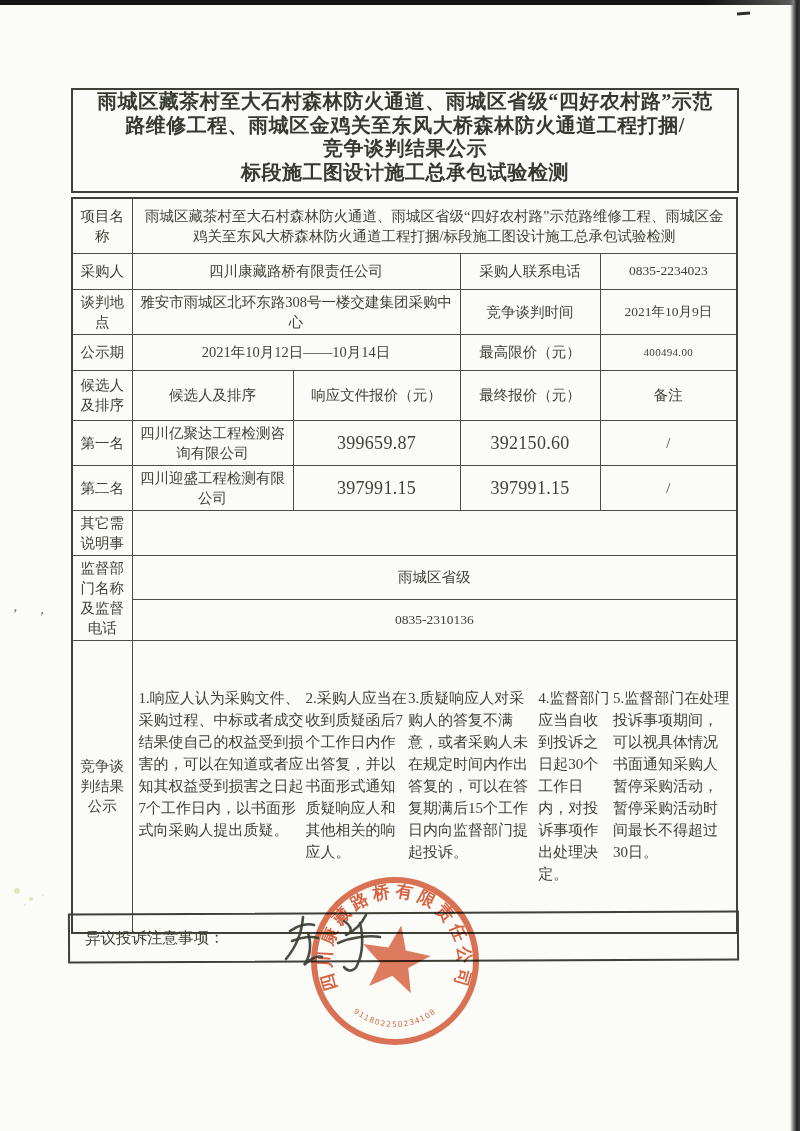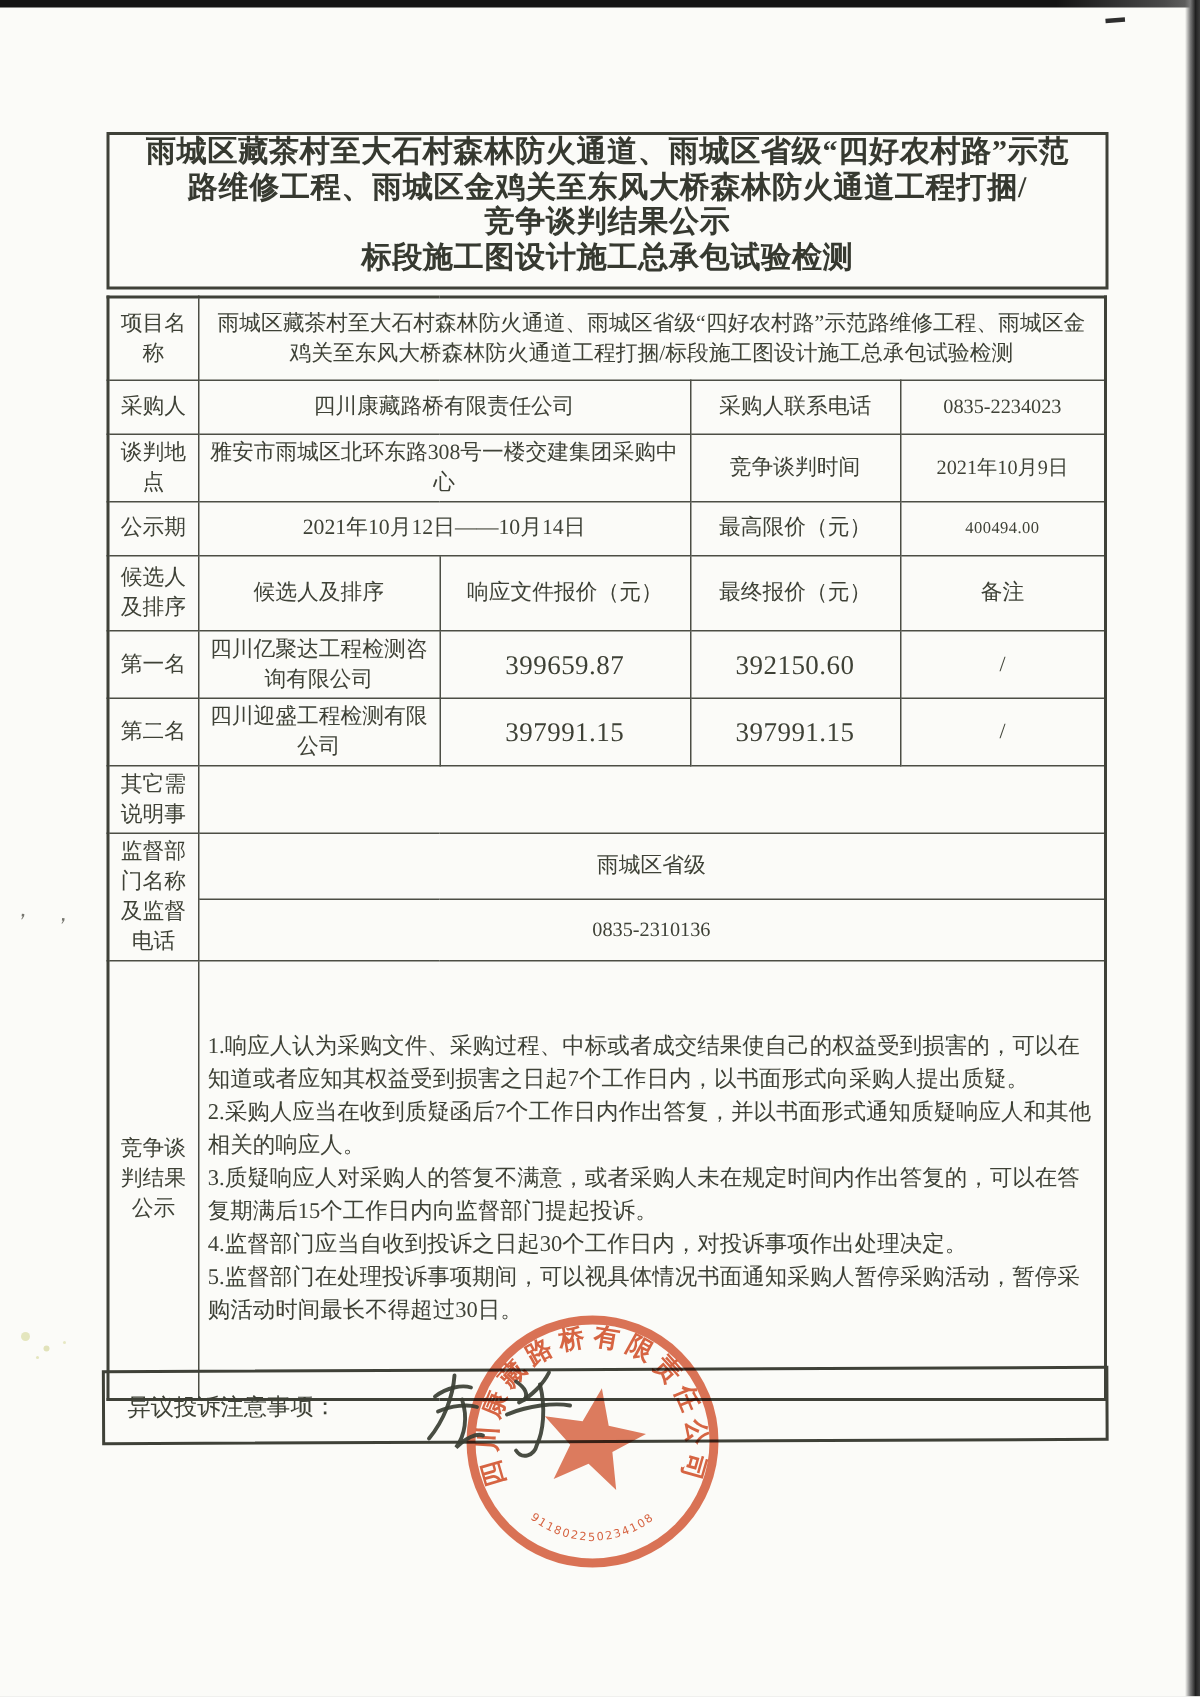--- a/index.html
+++ b/index.html
@@ -51,21 +51,21 @@
     overflow:hidden;
   }
   table.main-table{border:2px solid #3f4138;}
   td.lbl{text-align:left;padding:2px 6px;line-height:19px;}
   td.lbl-center{text-align:center;padding:2px 6px;line-height:19px;}
   td.val-left{text-align:left;padding-left:10px;}
   td.num{font-size:18px;letter-spacing:.3px;}
   td.num-small{font-size:11px;letter-spacing:.3px;}
   td.phone{font-size:13.5px;}
   td.notice-cell{padding:8px 10px 12px 8px;}
-  .notice-wrap{display:flex;flex-direction:column;justify-content:space-between;height:100%;
+  .notice-wrap{display:flex;flex-direction:row;justify-content:space-between;height:100%;
     font-size:15px;line-height:22px;text-align:left;}
   .project-val{line-height:21.5px;padding:3px 9px;}
   
   .signature-box{
     position:absolute;left:68px;top:912px;width:671px;height:50px;
     border:2px solid #3f4138;transform:rotate(-0.25deg);
     display:flex;align-items:center;
     font-size:15.5px;color:var(--ink);
   }
   .signature-box .sig-label{padding-left:15px;}

